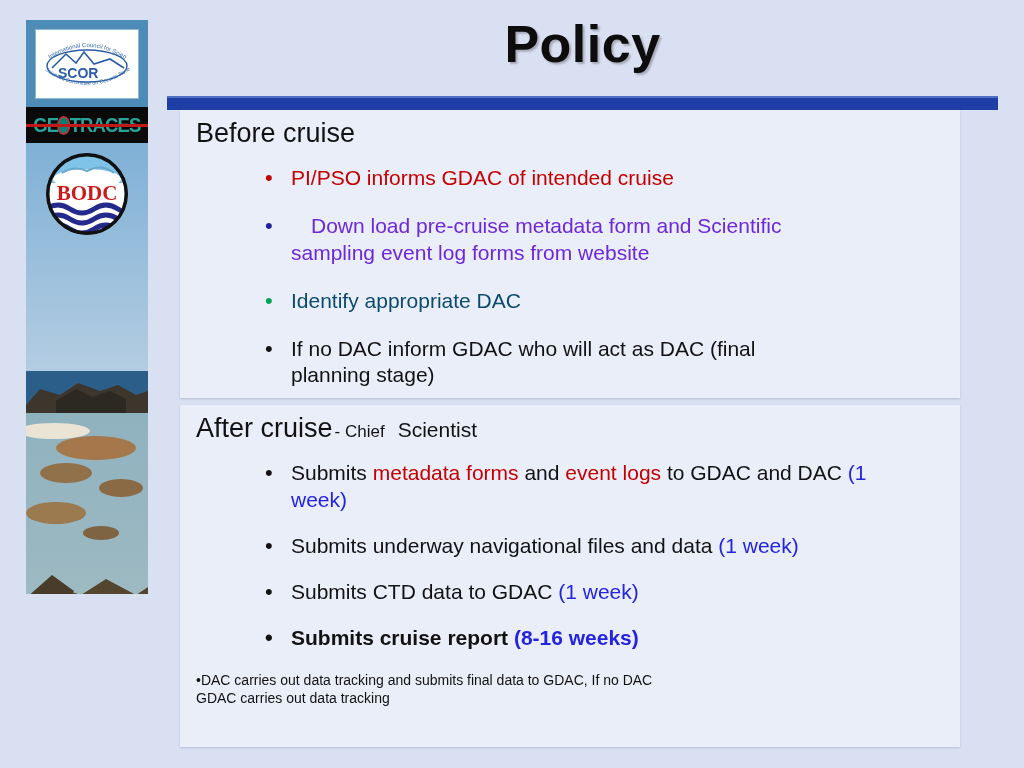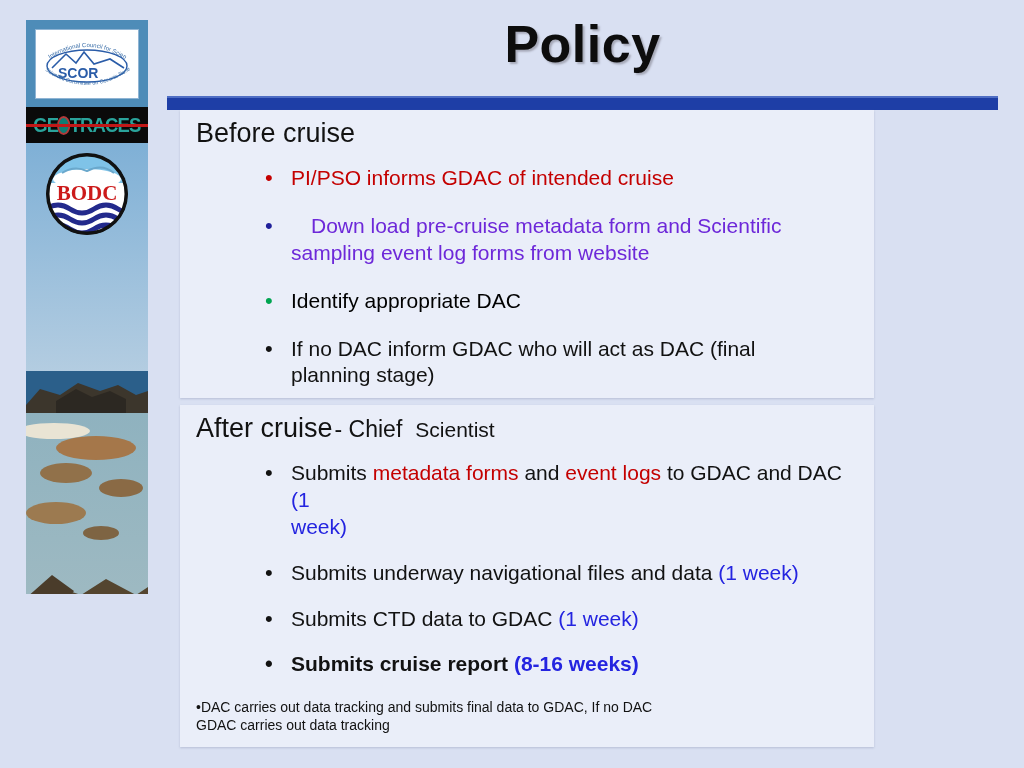--- a/index.html
+++ b/index.html
@@ -24,28 +24,28 @@
   .title-zone h1{
     margin:0;font-size:52px;font-weight:bold;color:#0d0d0d;
     text-shadow:2px 2px 2px #a6a9b8;letter-spacing:0.5px;
   }
   .title-bar{
     position:absolute;left:167px;top:96px;width:831px;height:14px;
     background:#1e3ea6;box-shadow:inset 0 2px 0 rgba(120,150,220,0.55);
   }
   
   .content-box{
-    position:absolute;left:180px;width:694px;background:#eaeef9;
+    position:absolute;left:180px;width:780px;background:#eaeef9;
     box-shadow:0 1px 2px rgba(120,130,160,0.35);
     box-sizing:border-box;padding:6px 14px;
   }
   .box-before{top:110px;height:288px;}
   .box-after{top:405px;height:342px;}
   .box-heading{font-size:27px;color:#121212;margin:2px 0 0 2px;}
-  .box-heading .h-sub1{font-size:23px;margin-left:2px;}
+  .box-heading .h-sub1{font-size:17px;margin-left:2px;}
   .box-heading .h-sub2{font-size:21px;margin-left:13px;}
   ul.bullets{margin:16px 0 0 0;padding:0 0 0 97px;}
   ul.bullets li{
     list-style:none;position:relative;font-size:21px;line-height:1.28;
     max-width:645px;margin:0 0 19px 0;
   }
   .box-before ul.bullets li{margin-bottom:21px;}
   ul.bullets li::before{
     content:"\2022";position:absolute;left:-26px;top:-1px;font-size:22px;
   }
@@ -156,21 +156,21 @@
   <h1>Policy</h1>
 </div>
 <div class="title-bar"></div>
 
 <div class="content-box box-before">
   <div class="box-heading">Before cruise</div>
   <ul class="bullets">
       <li style="color: rgb(196, 0, 0);"><span class="seg" style="color: rgb(196, 0, 0);">PI/PSO informs GDAC of intended cruise</span></li>
       <li style="color: rgb(32, 32, 154);"><span class="seg" style="color: #6d28d9; margin-left: 20px;">Down load pre-cruise metadata form and Scientific
 sampling event log forms from website</span></li>
-      <li style="color: rgb(0, 165, 81);"><span class="seg" style="color: #000000;">Identify appropriate DAC</span></li>
+      <li style="color: rgb(0, 165, 81);"><span class="seg" style="color: #0c4a6e;">Identify appropriate DAC</span></li>
       <li style="color: rgb(18, 18, 18);"><span class="seg" style="color: rgb(18, 18, 18);">If no DAC inform GDAC who will act as DAC (final
 planning stage)</span></li>
     </ul>
 </div>
 
 <div class="content-box box-after">
   <div class="box-heading">
     <span>After cruise</span><span class="h-sub1">- Chief</span><span class="h-sub2">Scientist</span>
   </div>
   <ul class="bullets">

